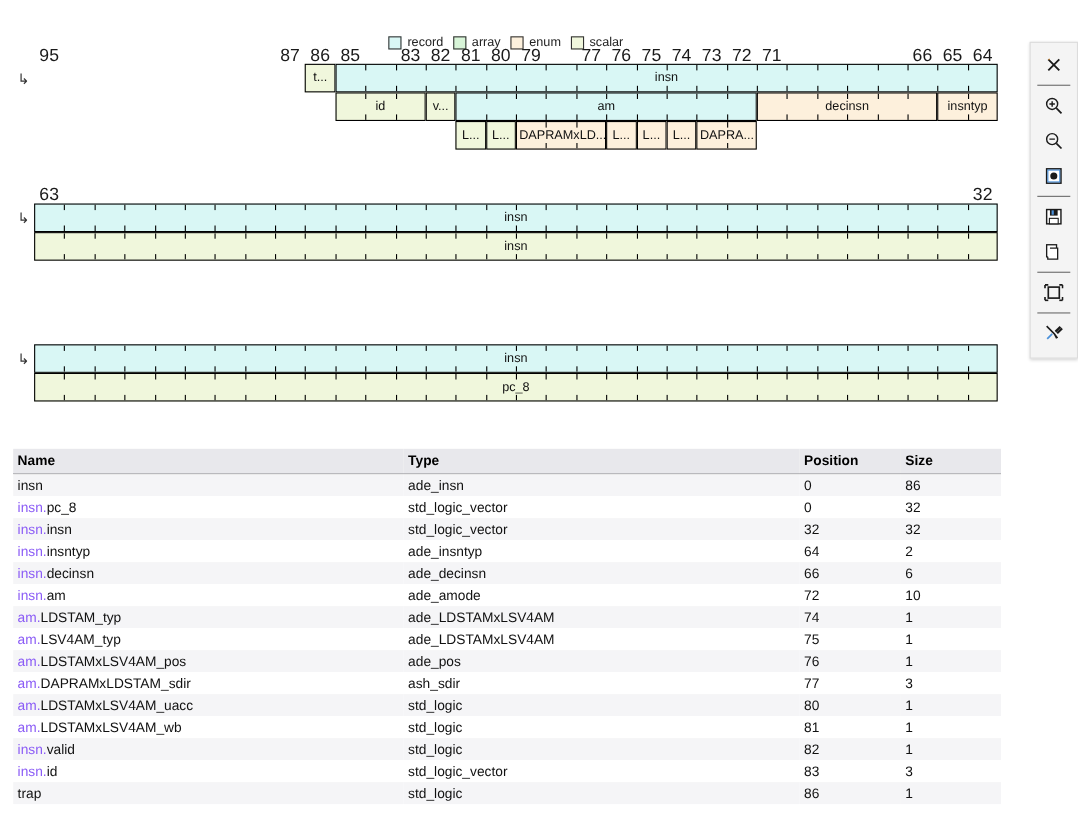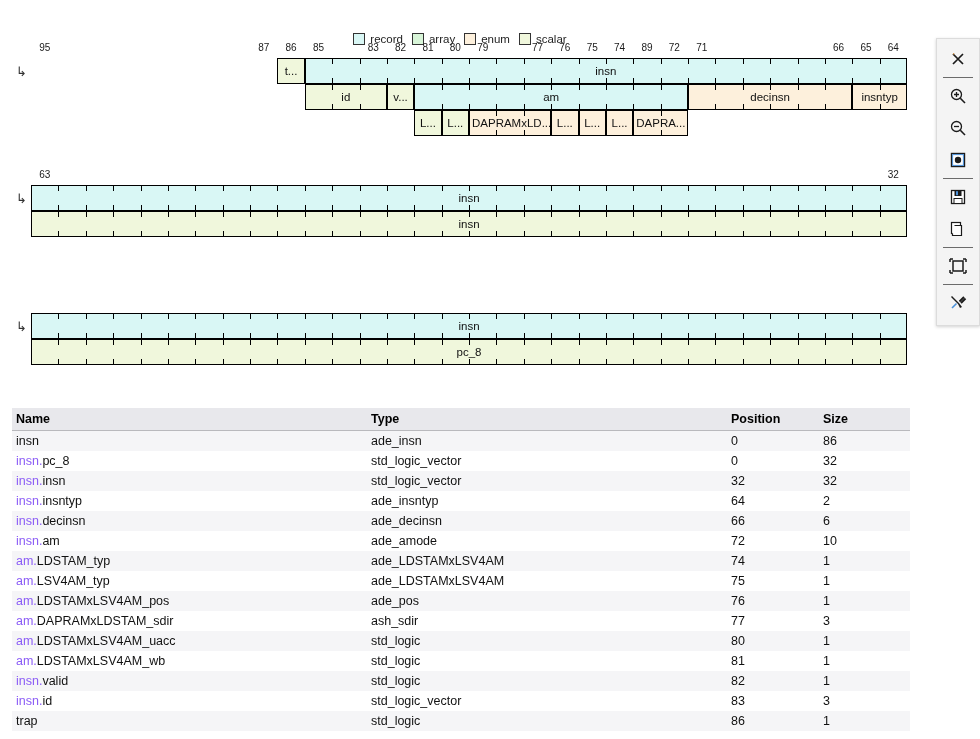--- a/index.html
+++ b/index.html
@@ -31,21 +31,21 @@
   .legend .sw { width: 12px; height: 12px; border: 1px solid #333; display:inline-block; }
 
   
   .diagram { position: absolute; left: 0; }
   .arrow {
     position: absolute; left: 16px;
     font-size: 13px; color: #333; line-height: 1;
   }
   .ruler { position: absolute; height: 14px; }
   .ruler .tickno {
-    position: absolute; top: 0; font-size: 10px; color: #1a1a1a;
+    position: absolute; top: 0; font-size: 16px; color: #1a1a1a;
     transform: translateX(-50%); white-space: nowrap;
   }
   .lane { position: absolute; left: 0; }
   .cell {
     position: absolute; top: 0; height: 100%;
     border: 1px solid #000;
     display: flex; align-items: center; justify-content: center;
     font-size: 11.5px; color: #111;
     overflow: hidden; white-space: nowrap;
   }
@@ -123,21 +123,21 @@
           <span class="tickno" style="left: 318.438px;">85</span>
           <span class="tickno" style="left: 373.188px;">83</span>
           <span class="tickno" style="left: 400.562px;">82</span>
           <span class="tickno" style="left: 427.938px;">81</span>
           <span class="tickno" style="left: 455.312px;">80</span>
           <span class="tickno" style="left: 482.688px;">79</span>
           <span class="tickno" style="left: 537.438px;">77</span>
           <span class="tickno" style="left: 564.812px;">76</span>
           <span class="tickno" style="left: 592.188px;">75</span>
           <span class="tickno" style="left: 619.562px;">74</span>
-          <span class="tickno" style="left: 646.938px;">89</span>
+          <span class="tickno" style="left: 646.938px;">73</span>
           <span class="tickno" style="left: 674.312px;">72</span>
           <span class="tickno" style="left: 701.688px;">71</span>
           <span class="tickno" style="left: 838.562px;">66</span>
           <span class="tickno" style="left: 865.938px;">65</span>
           <span class="tickno" style="left: 893.312px;">64</span>
         </div>
         <div class="lane" style="top: 16px; height: 26px; width: 920px;">
           <div class="cell" title="trap" style="left: 277.375px; width: 27.375px; background: rgb(240, 247, 220);">
             <span>t...</span>
           </div>

